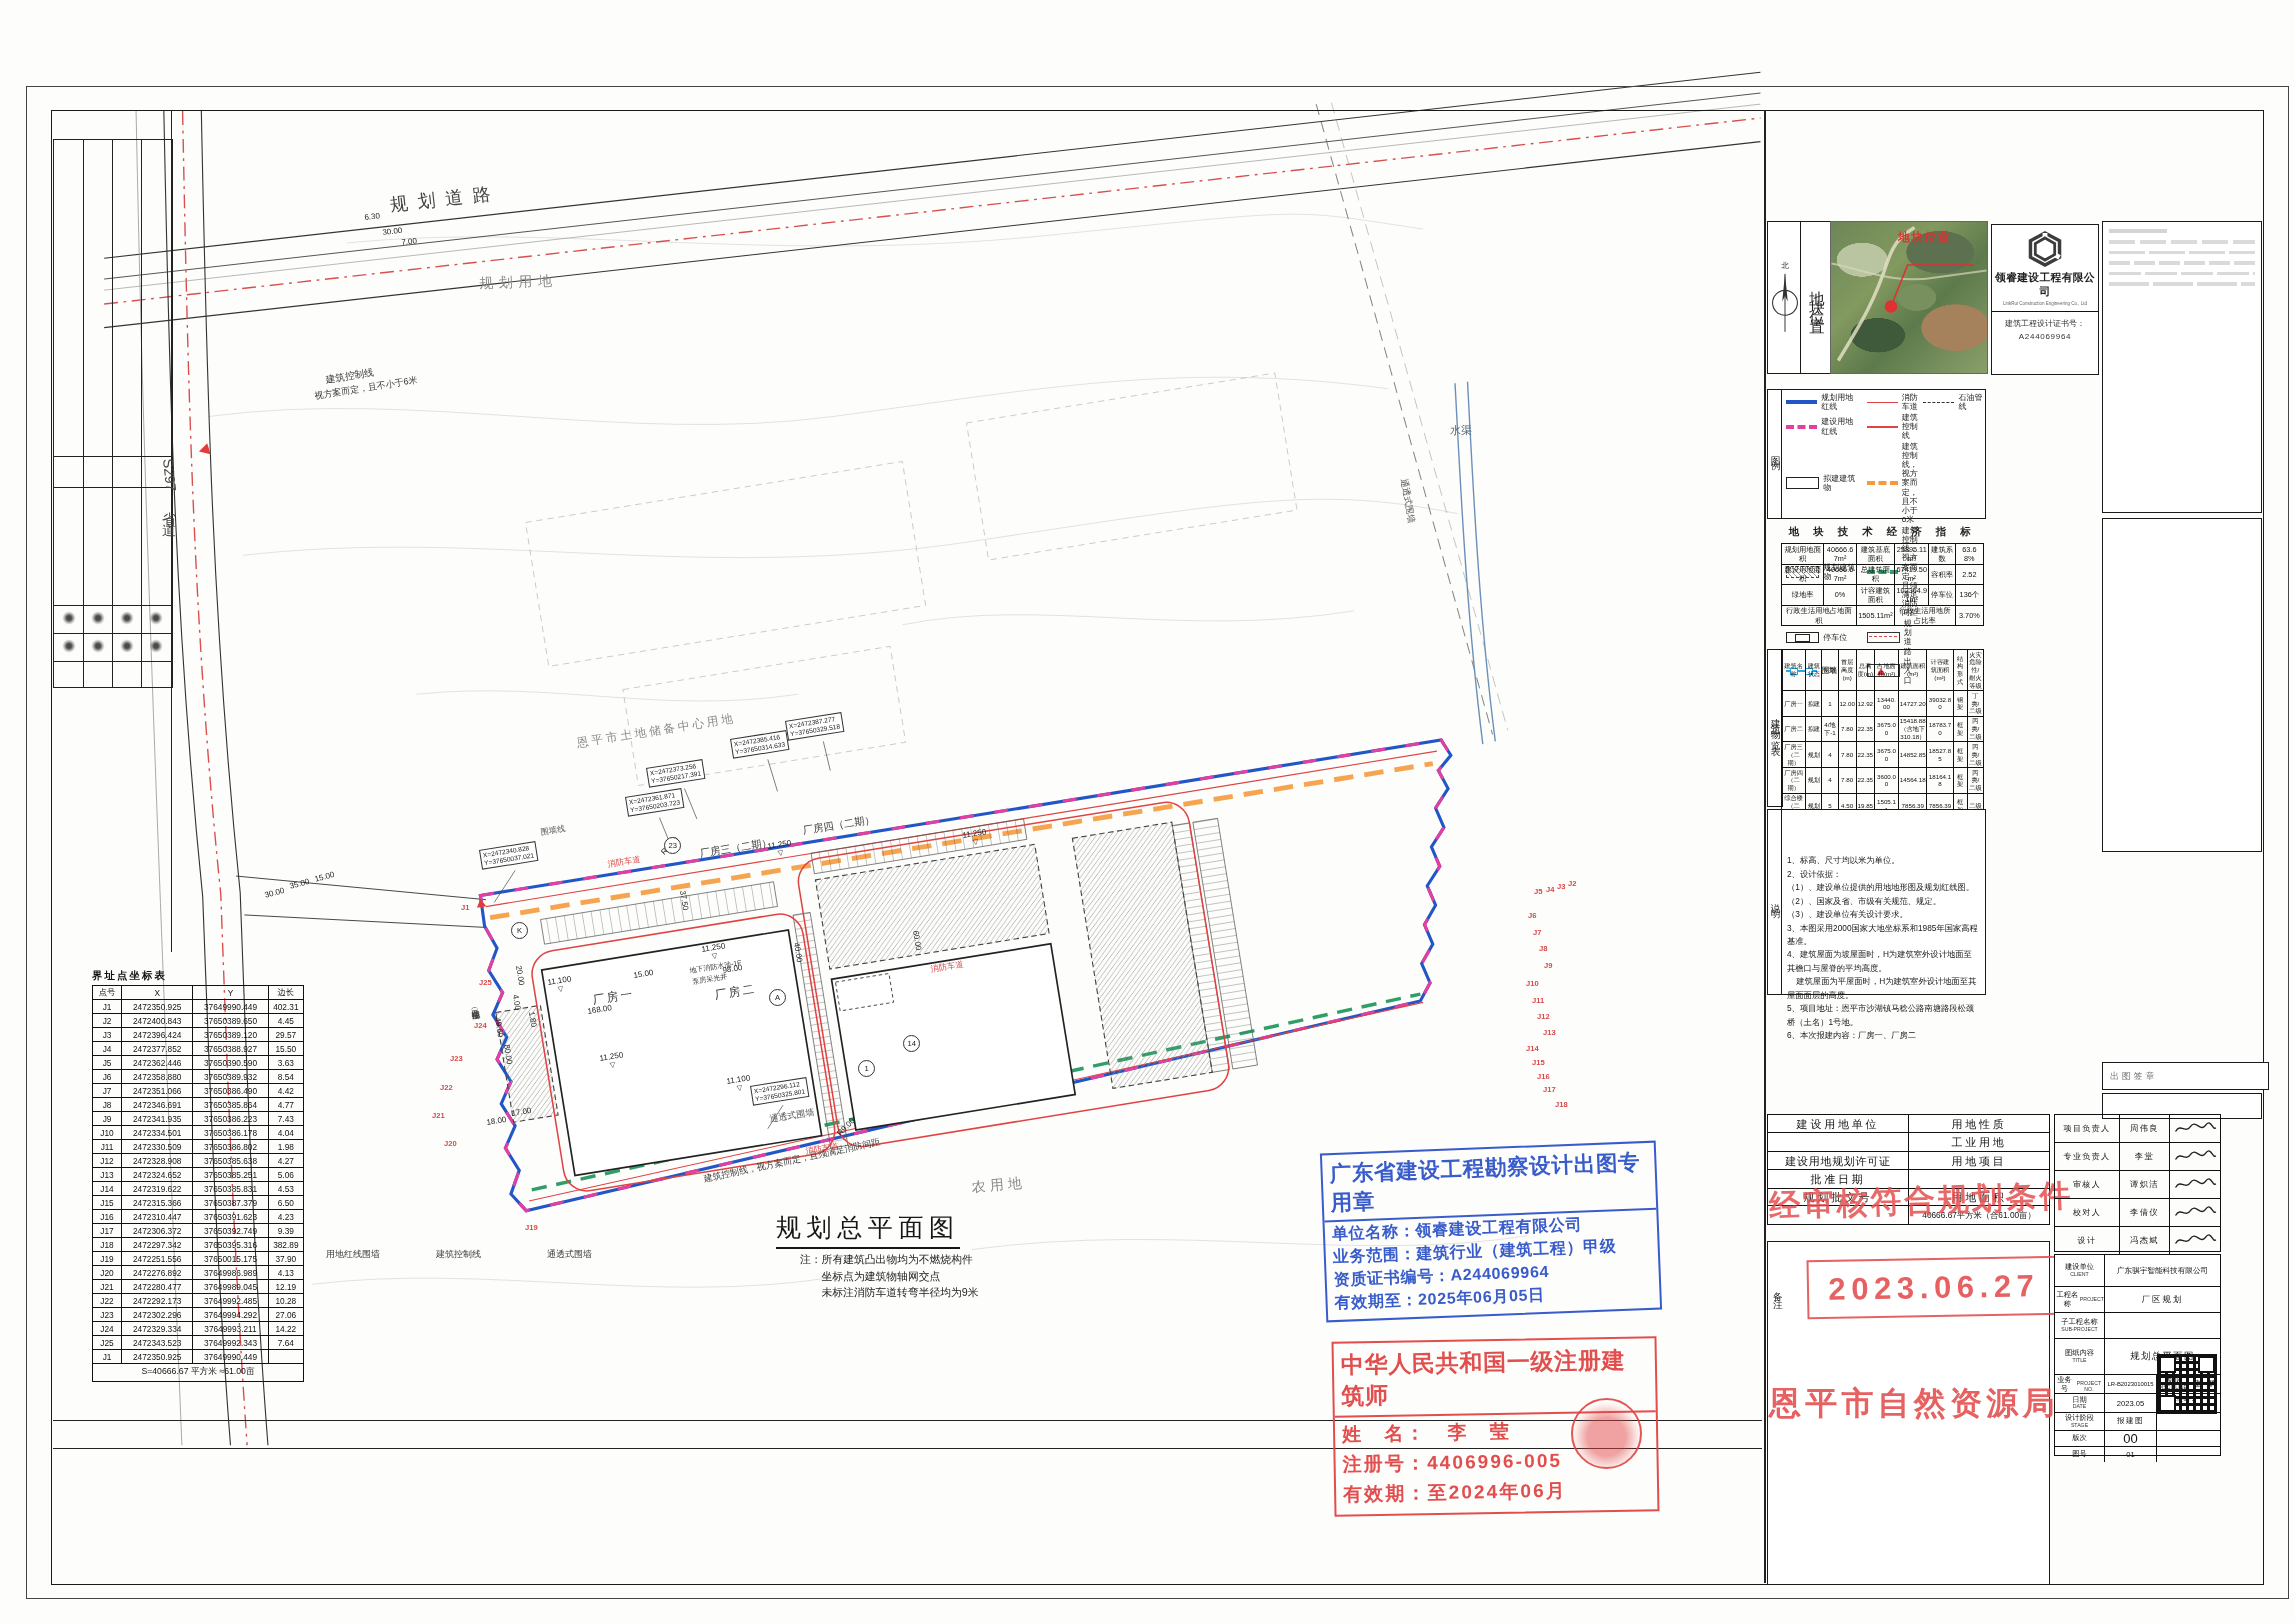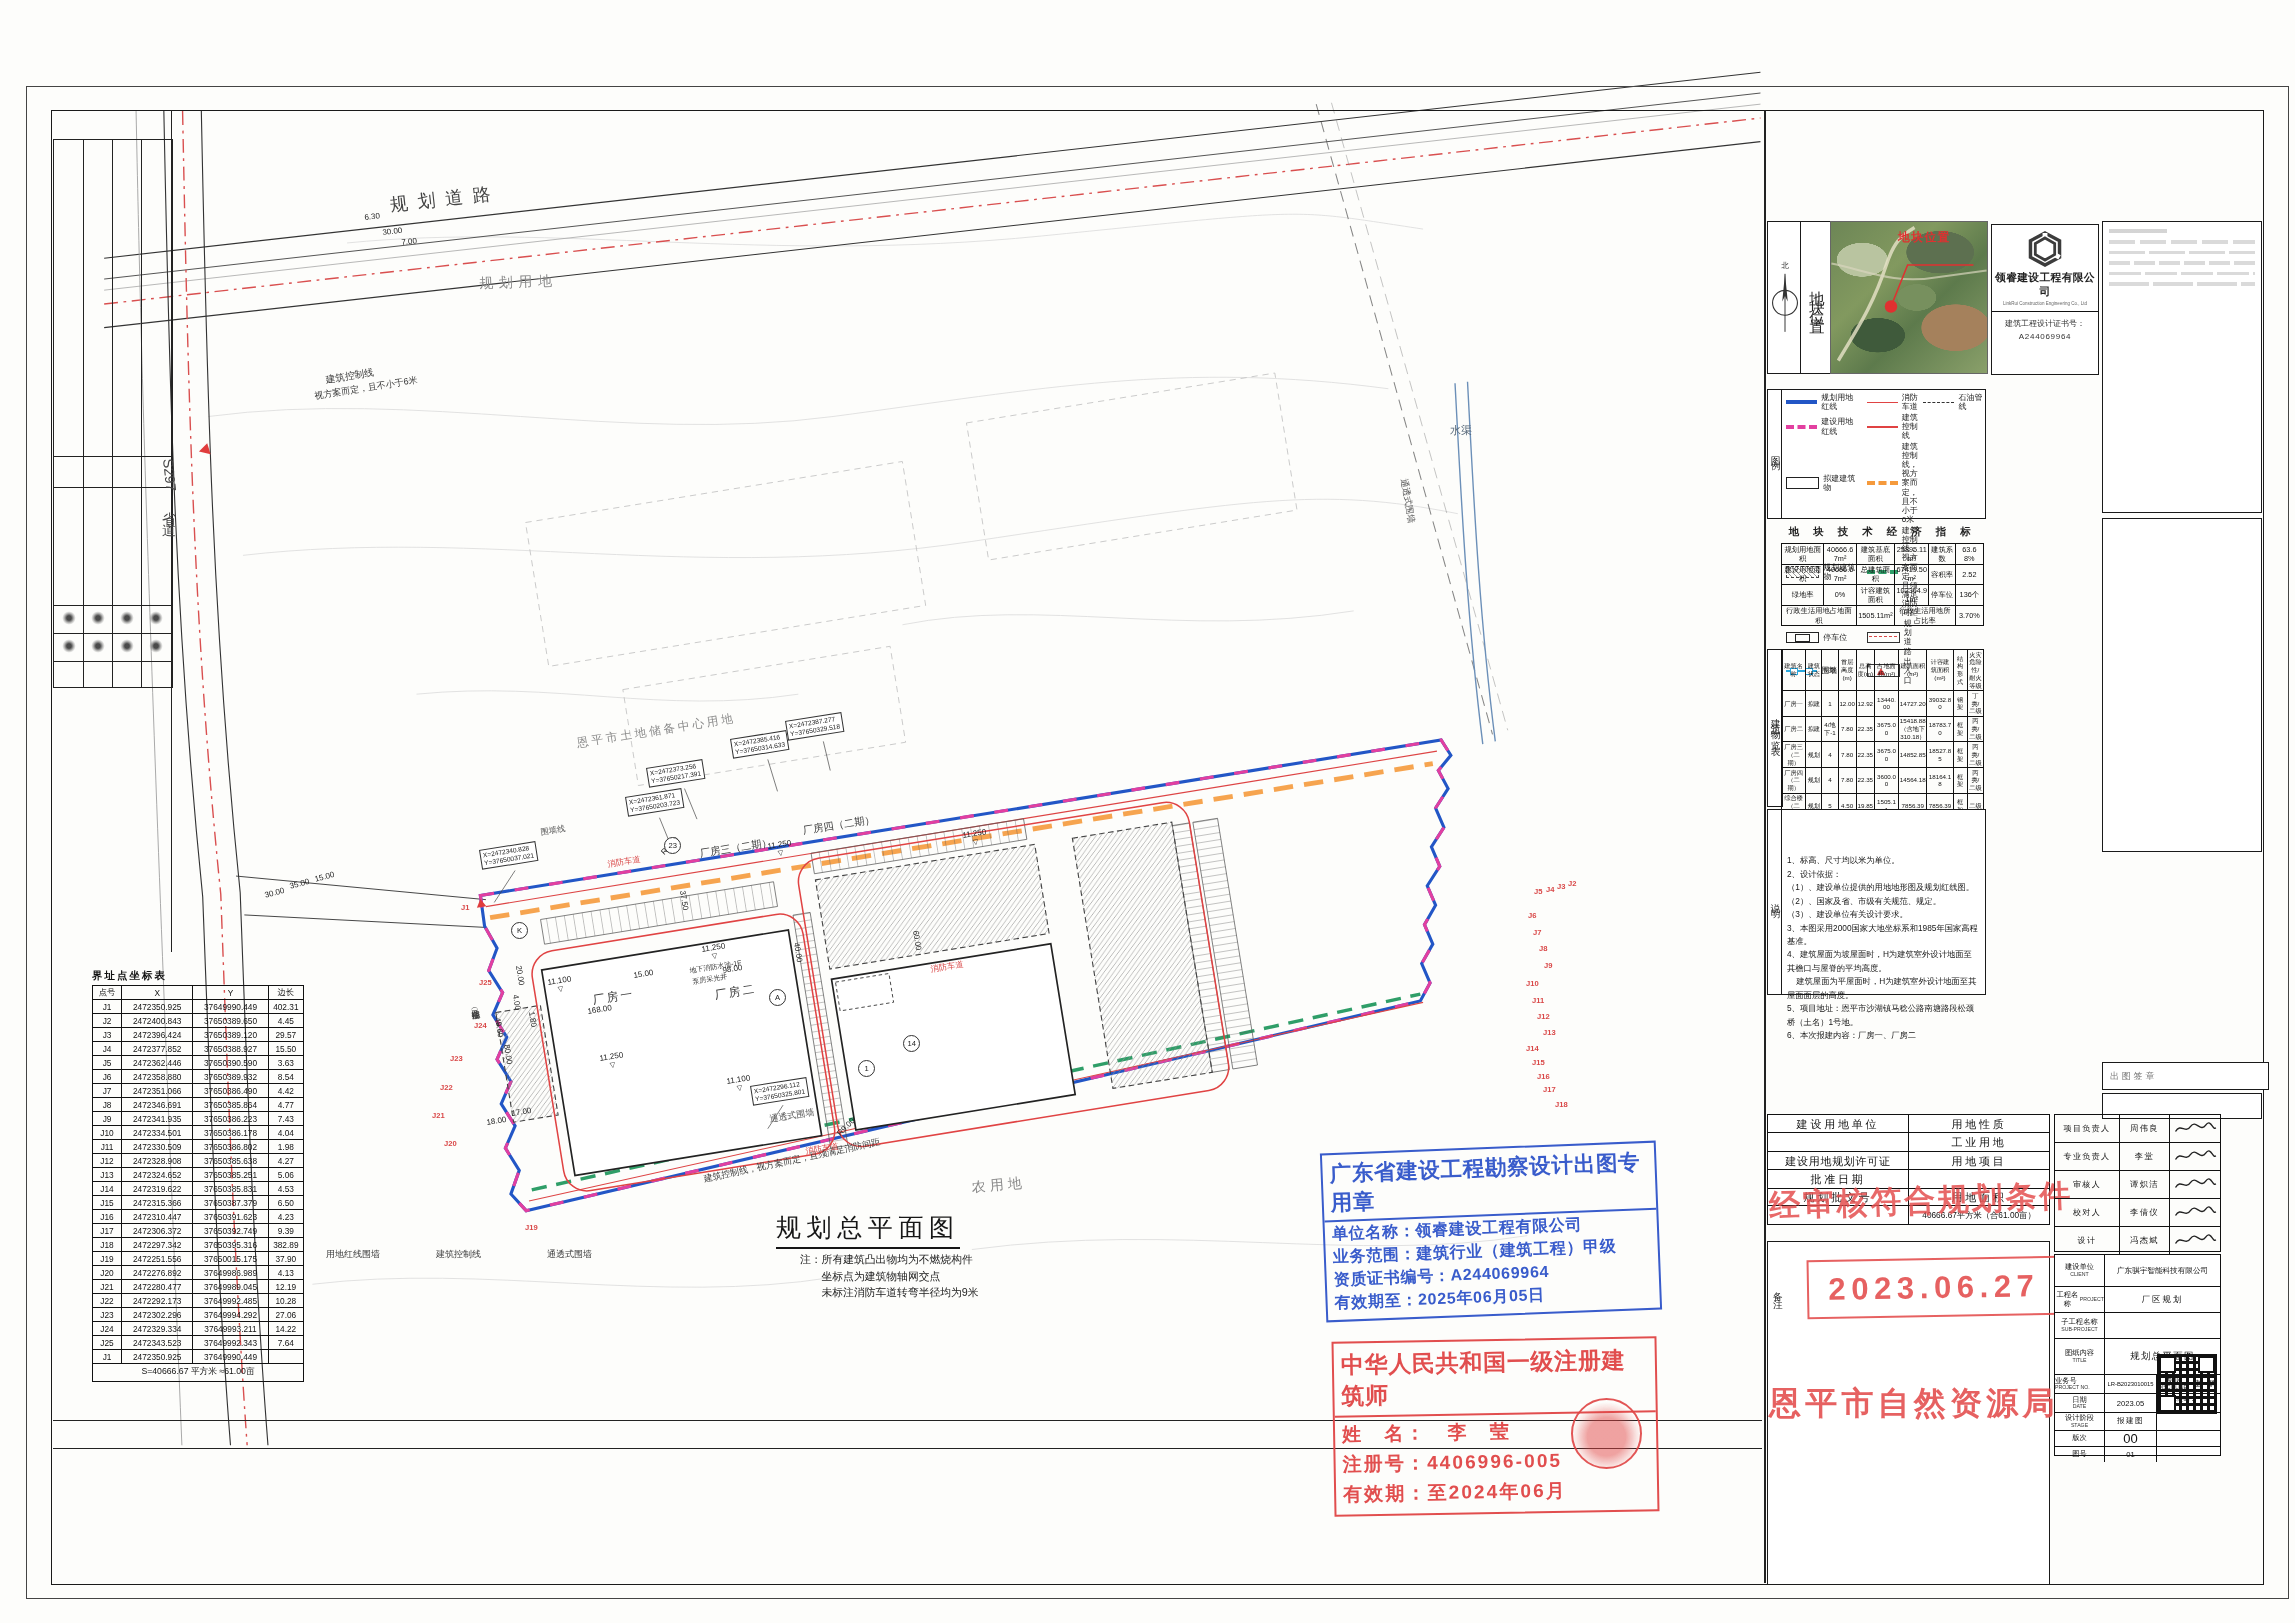--- a/index.html
+++ b/index.html
@@ -916,21 +916,21 @@
       <div style="flex:1;display:flex;align-items:center;justify-content:center;font-size:8.3px;color:#111"></div>
     </div>
     <div style="display:flex;height:35px;border-bottom:0.8px solid #111">
       <div style="flex:0 0 49px;border-right:0.8px solid #111;display:flex;flex-direction:column;align-items:center;justify-content:center" class="tb-lab">
           <span>图纸内容</span>
           <span class="en">TITLE</span>
         </div>
       <div style="flex:1;display:flex;align-items:center;justify-content:center;font-size:9.4px;letter-spacing:1.4px;color:#111">规划总平面图</div>
     </div>
     <div style="display:flex;height:18px;border-bottom:0.8px solid #111">
-      <div style="flex:0 0 49px;border-right:0.8px solid #111;display:flex;flex-direction:column;align-items:flex-start;justify-content:center" class="tb-lab">
+      <div style="flex:0 0 49px;border-right:0.8px solid #111;display:flex;flex-direction:row;align-items:flex-end;justify-content:center" class="tb-lab">
           <span>业务号</span>
           <span class="en">PROJECT NO.</span>
         </div>
       <div style="flex:0 0 51px;border-right:0.8px solid #111;display:flex;align-items:center;justify-content:center;font-size:5.9px;color:#111">LR-B2023010015</div>
       <div style="flex:0 0 31px;border-right:0.8px solid #111;display:flex;flex-direction:column;align-items:center;justify-content:center" class="tb-lab">
           <span>专业</span>
           <span class="en">DISCIPLINE</span>
         </div>
       <div style="flex:1;display:flex;align-items:center;justify-content:center;font-size:7.6px;color:#111">建　筑</div>
     </div>

